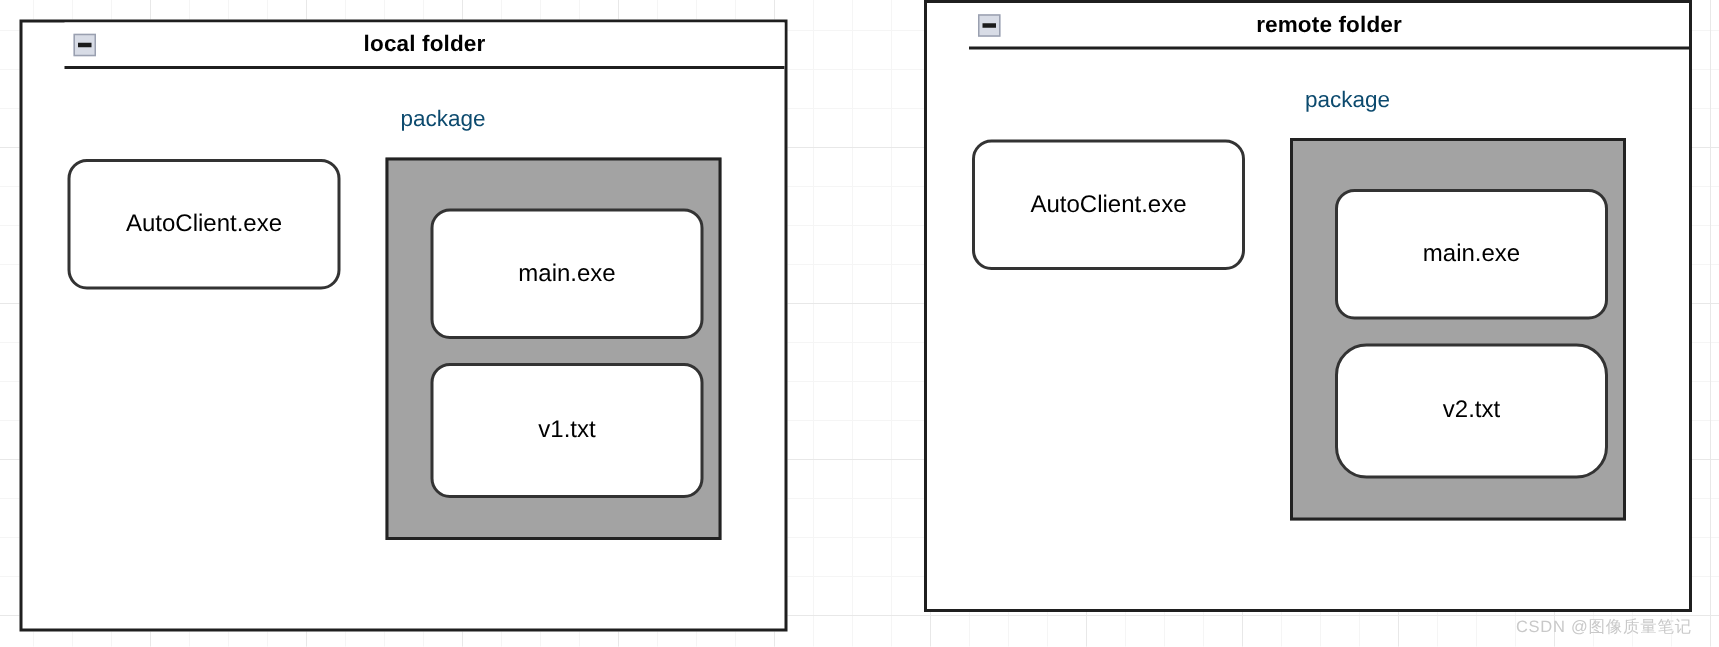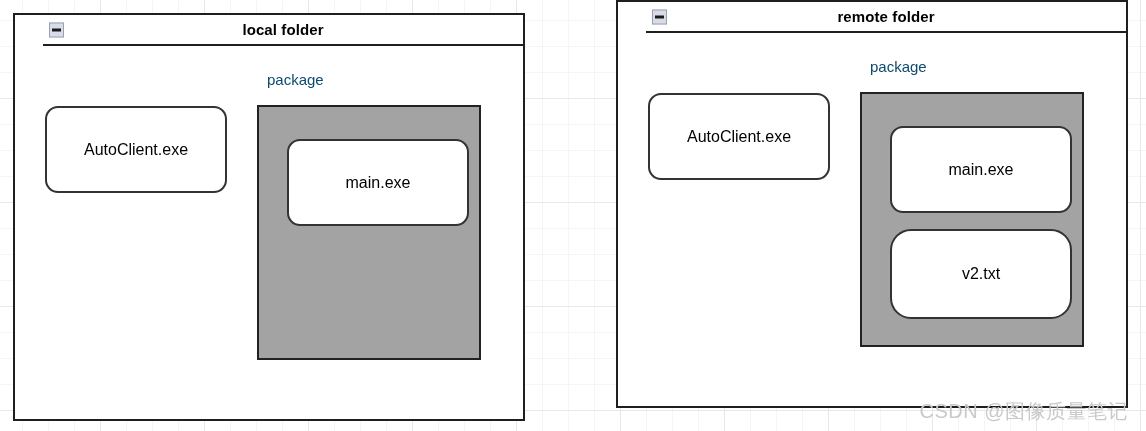--- a/index.html
+++ b/index.html
@@ -114,21 +114,21 @@
     color: #0c4a6e;
     line-height: 1;
     white-space: nowrap;
   }
 
   
   .watermark {
     position: absolute;
     right: 18px;
     bottom: 6px;
-    font-size: 20px;
+    font-size: 11px;
     color: #c9c9c9;
     letter-spacing: 0.5px;
     white-space: nowrap;
     user-select: none;
   }
 </style>
 </head>
 <body>
 
 <div id="canvas">
@@ -149,20 +149,23 @@
       </div>
 
       <div class="package-label" style="left:252px; top:26px;">package</div>
 
       <div class="package-box" style="left:242px; top:59px; width:224px; height:255px;">
 
         <div class="node" style="left:28px; top:32px; width:182px; height:87px;">
           <span class="node-label">main.exe</span>
         </div>
 
+        <div class="node" style="left:28px; top:135px; width:182px; height:90px;">
+          <span class="node-label">v1.txt</span>
+        </div>
 
       </div>
     </div>
   </div>
 
   <div class="folder" style="left:616px; top:0; width:512px; height:408px;">
 
     <div class="folder-header">
       <div class="collapse-icon">
         <span class="bar"></span>

